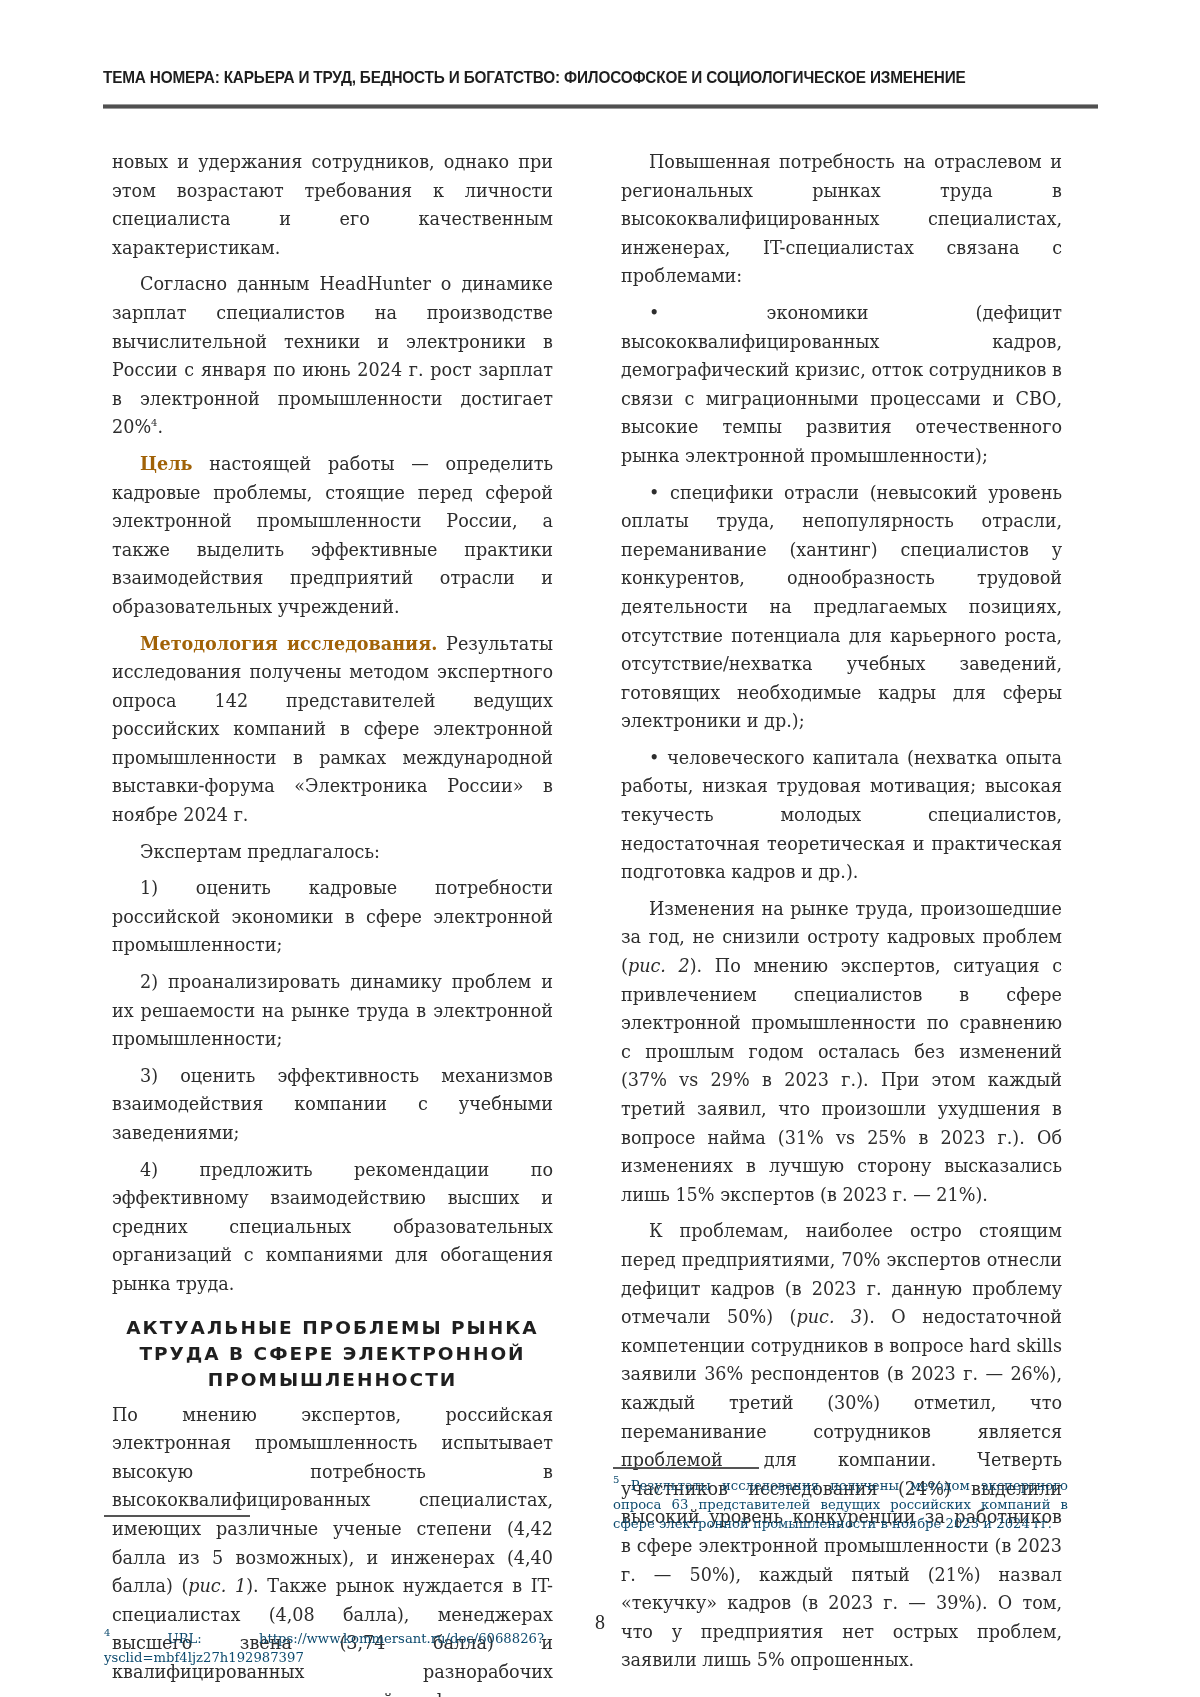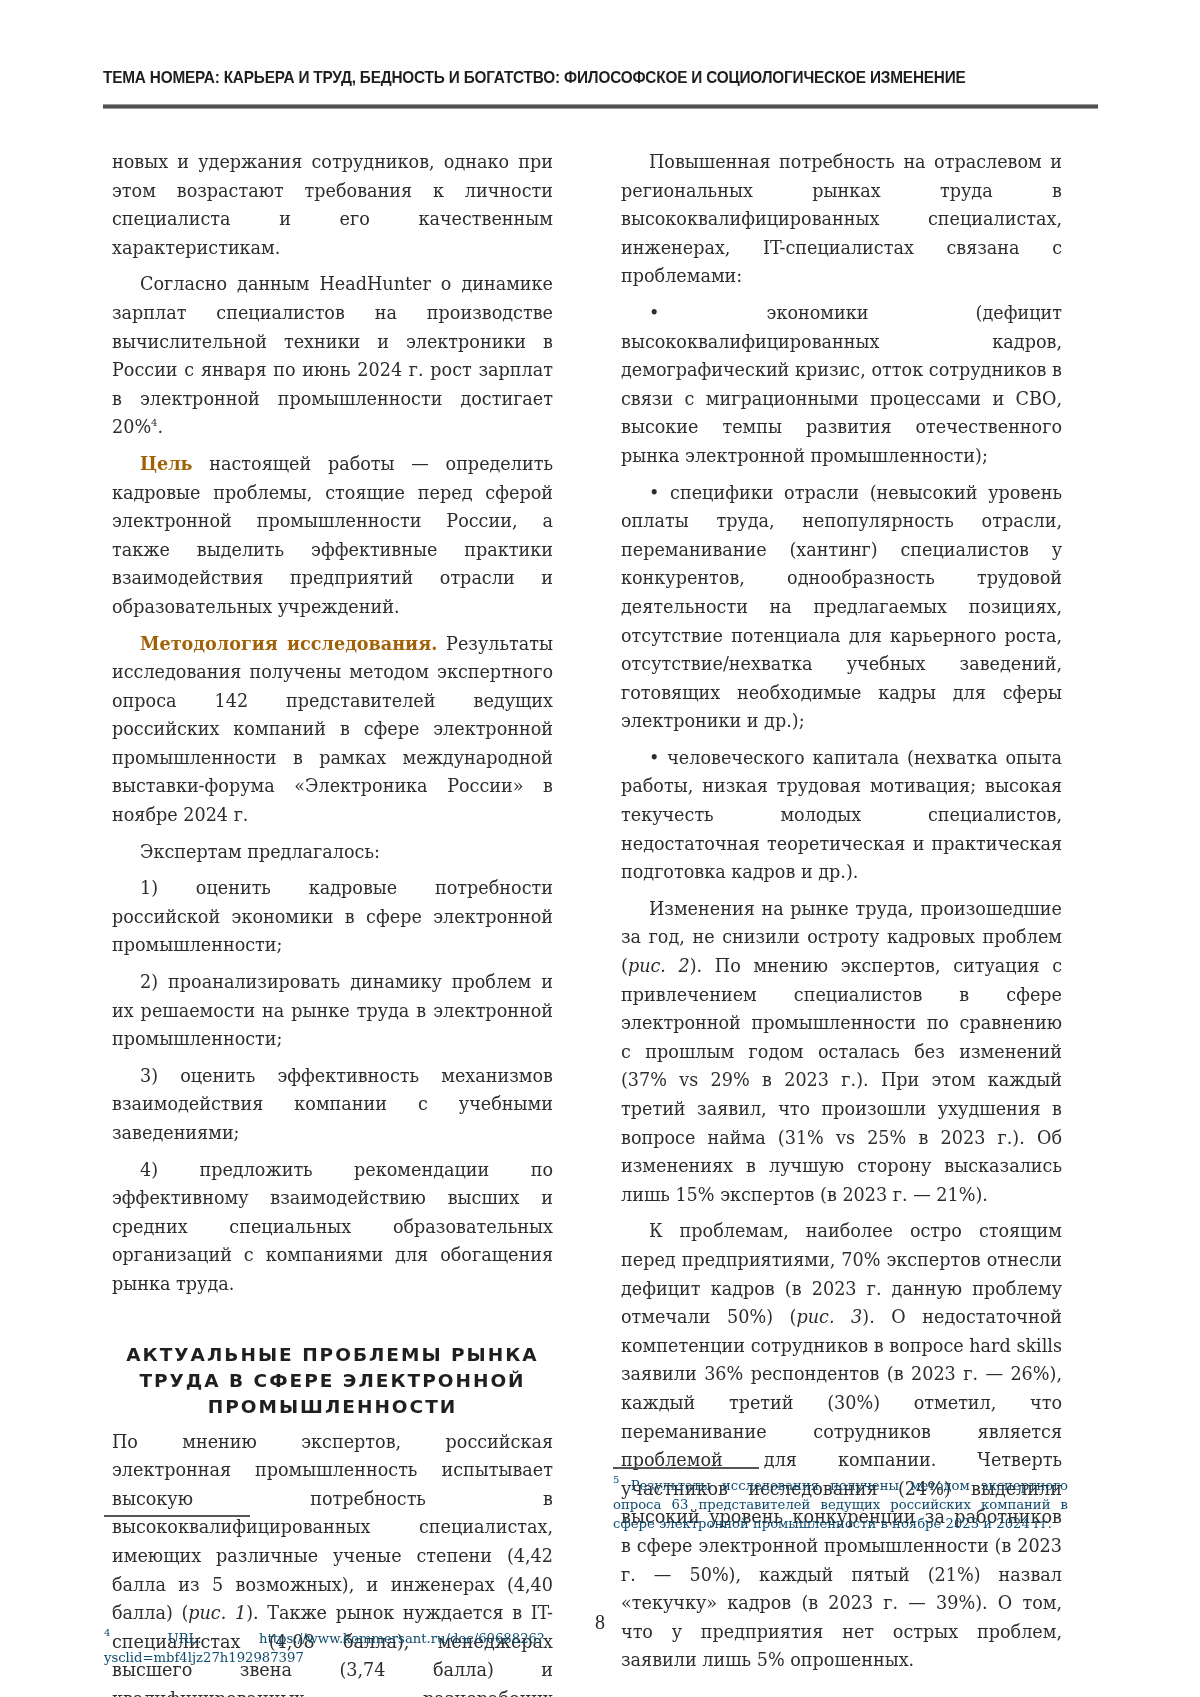--- a/index.html
+++ b/index.html
@@ -18,21 +18,21 @@
     font-family: "DejaVu Serif", serif; font-size: 17.6px; line-height: 28.6px; color: #2d2d2d; }
   .col.left { left: 104px; }
   .col.right { left: 613px; }
   .col p { margin: 8px; text-align: justify; }
   .col p.ind { text-indent: 28px; }
   b { font-weight: bold; color: #a16207; }
   i { font-style: italic; }
   sup { font-size: 10px; vertical-align: 7px; line-height: 0; }
   .section-title {
     font-family: "DejaVu Sans", sans-serif; font-weight: bold; font-size: 18.5px;
-    letter-spacing: 2px; text-align: center; line-height: 26px; margin: 43px 0 0 0; color: #1f1f1f;
+    letter-spacing: 2px; text-align: center; line-height: 26px; margin: 16px 0 0 0; color: #1f1f1f;
   }
   .fn-rule { position: absolute; height: 1.5px; width: 146px; background: #555; }
   .footnote { position: absolute; font-family: "DejaVu Serif", serif; font-size: 13.2px; line-height: 19px; color: #0c4a6e; text-align: justify; }
   .page-number { position: absolute; left: 0; width: 1200px; top: 1611px; text-align: center;
     font-family: "Liberation Serif", serif; font-size: 20px; color: #2a2a2a; }
 </style>
 </head>
 <body>
 
 <div class="page">

